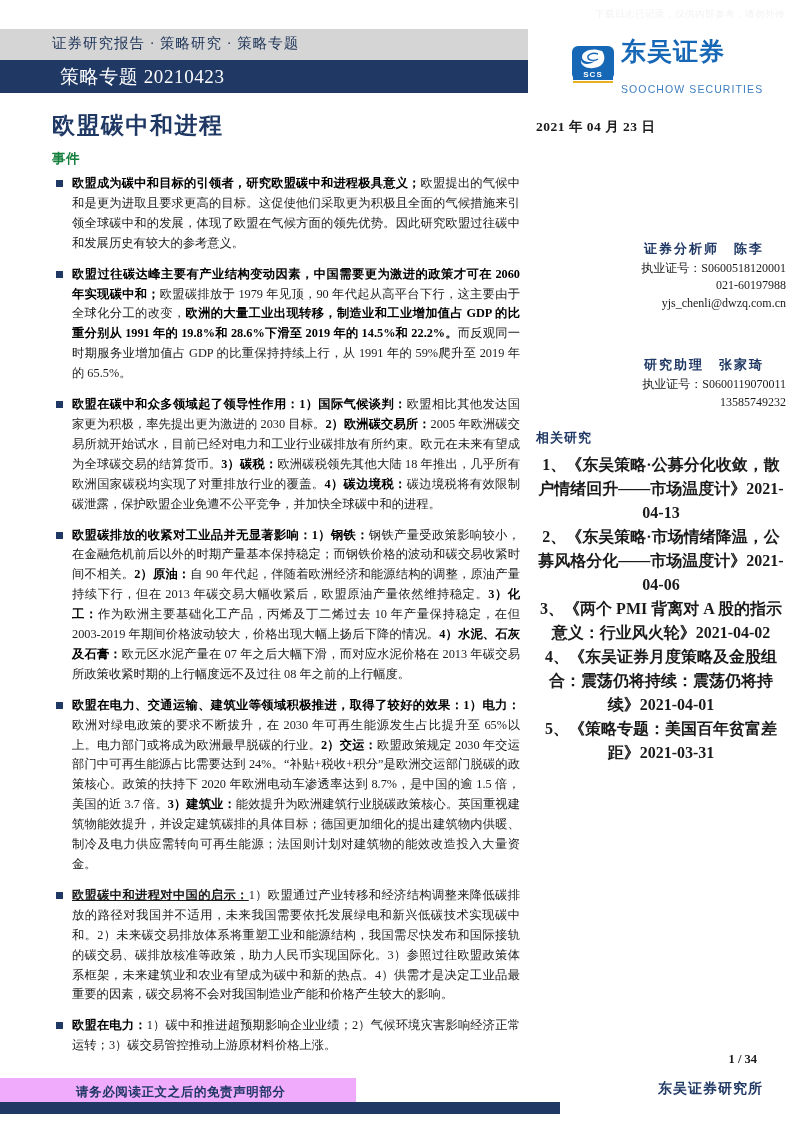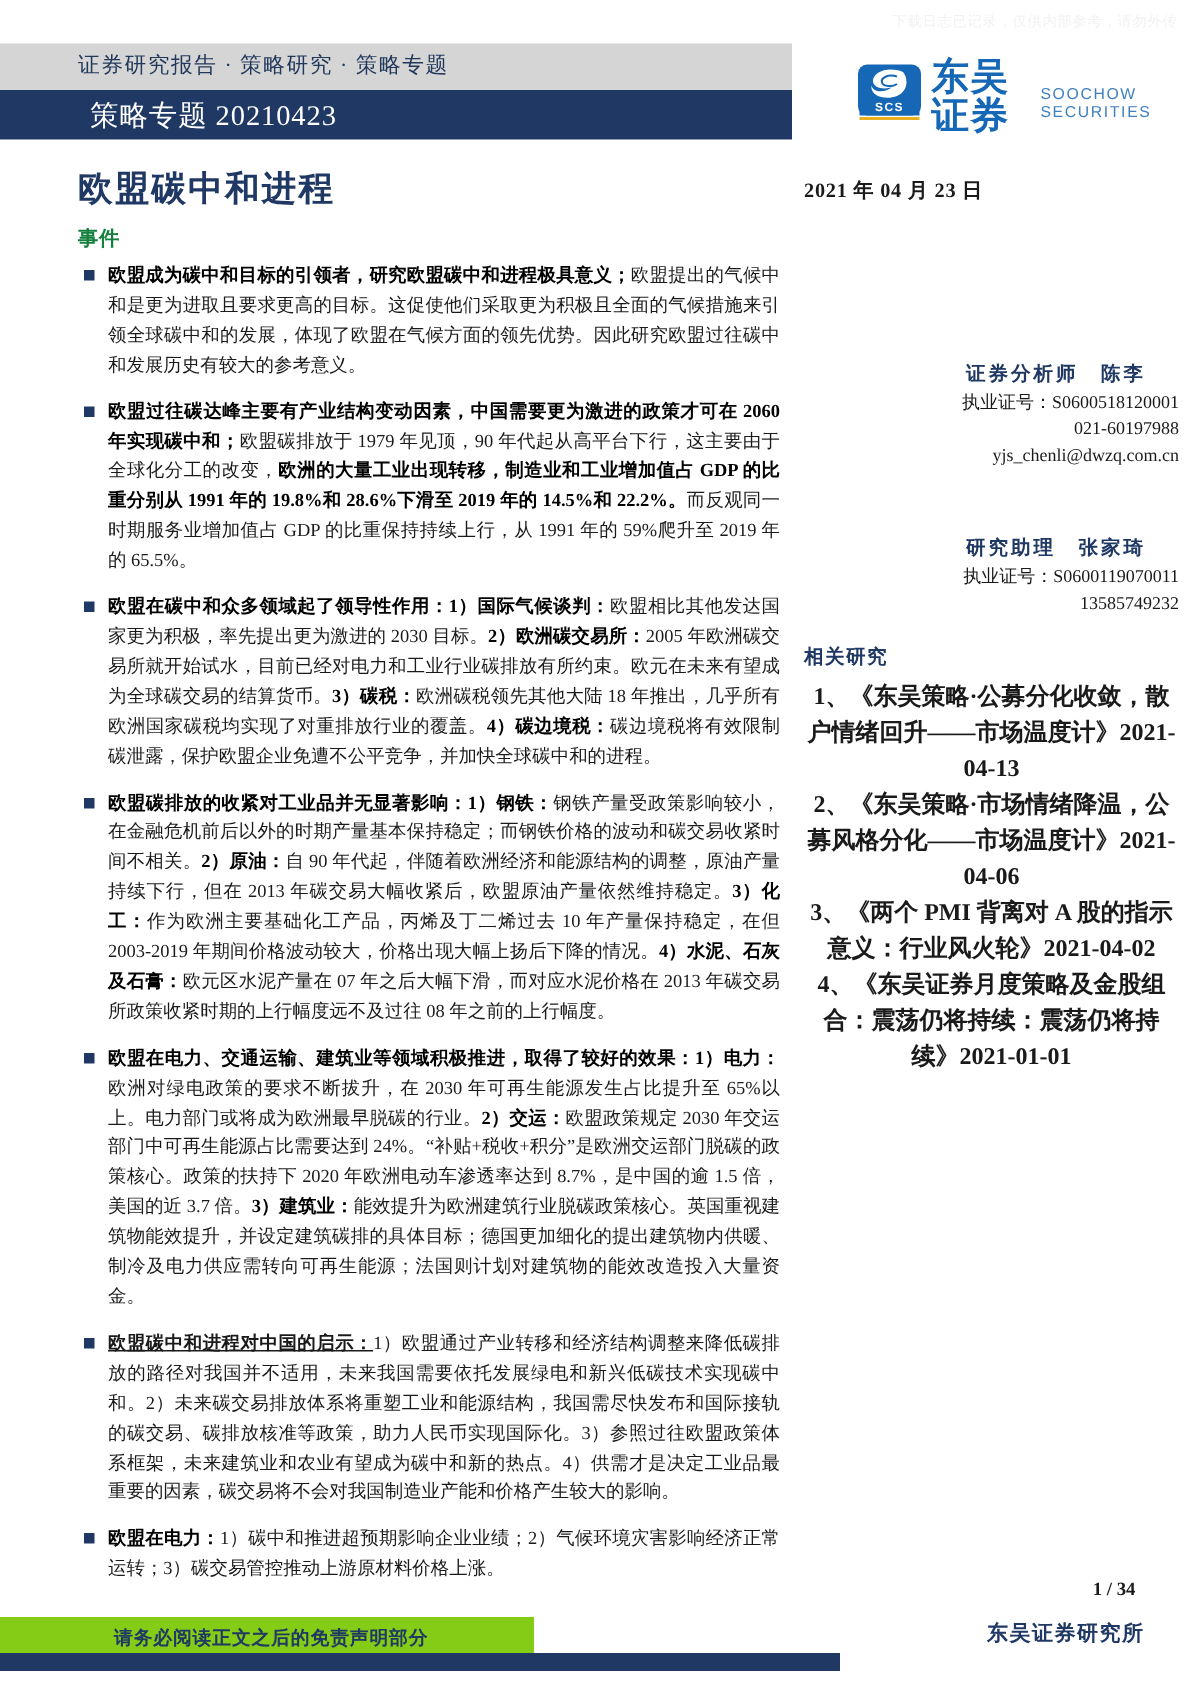--- a/index.html
+++ b/index.html
@@ -57,21 +57,21 @@
   .logo-swirl{position:absolute;left:4px;top:2px;}
   .logo-scs{
     position:absolute;left:1px;top:24px;width:40px;height:10px;
     background:#1667b5;color:#ffffff;font-size:8px;font-weight:bold;
     letter-spacing:1px;text-align:center;line-height:10px;
     font-family:"Liberation Sans","DejaVu Sans",sans-serif;
   }
   .logo-ul{
     position:absolute;left:1px;top:35px;width:40px;height:2px;background:#e8b020;
   }
-  .logo-text{display:flex;flex-direction:row;justify-content:center;}
+  .logo-text{display:flex;flex-direction:column;justify-content:center;}
   .logo-cn{
     font-size:25px;font-weight:bold;color:#1667b5;letter-spacing:1px;
     line-height:1.05;
     font-family:"Liberation Sans","DejaVu Sans",sans-serif;
   }
   .logo-en{
     font-size:10.5px;color:#3e7fc1;letter-spacing:1.1px;margin-top:19px;
     font-family:"Liberation Sans","DejaVu Sans",sans-serif;
   }
 
@@ -136,21 +136,21 @@
   .page-no{
     position:absolute;right:36px;top:1052px;
     font-size:12.5px;font-weight:bold;color:#1a1a1a;
   }
   .foot-inst{
     position:absolute;right:30px;top:1080px;
     font-size:14px;font-weight:bold;color:#1f3864;letter-spacing:1px;margin-left:29px;
   }
   .foot-gray{
     position:absolute;left:0;top:1078px;width:356px;height:28px;
-    background:#84cc16;
+    background:#f0abfc;
   }
   .foot-gray .txt{
     position:absolute;left:76px;top:6px;
     font-size:12.5px;font-weight:bold;color:#1f3864;letter-spacing:.6px;
     white-space:nowrap;
   }
   .foot-navy{
     position:absolute;left:0;top:1102px;width:560px;height:12px;
     background:#1f3864;
   }
@@ -218,21 +218,22 @@
     <div class="an-line">yjs_chenli@dwzq.com.cn</div>
     <div class="an-role">研究助理　张家琦</div>
     <div class="an-line">执业证号：S0600119070011</div>
     <div class="an-line">13585749232</div>
 
     <div class="rel-head">相关研究</div>
     <div class="rel-list">
       <div class="rel-item">1、《东吴策略·公募分化收敛，散户情绪回升——市场温度计》2021-04-13</div>
       <div class="rel-item">2、《东吴策略·市场情绪降温，公募风格分化——市场温度计》2021-04-06</div>
       <div class="rel-item">3、《两个 PMI 背离对 A 股的指示意义：行业风火轮》2021-04-02</div>
-      <div class="rel-item">4、《东吴证券月度策略及金股组合：震荡仍将持续：震荡仍将持续》2021-01-01</div>
+      <div class="rel-item">4、《东吴证券月度策略及金股组合：震荡仍将持续：震荡仍将持续》2021-04-01</div>
+      <div class="rel-item">5、《策略专题：美国百年贫富差距》2021-03-31</div>
     </div>
   </div>
 
   <div class="page-no">1 / 34</div>
   <div class="foot-inst">东吴证券研究所</div>
   <div class="foot-gray">
     <div class="txt">请务必阅读正文之后的免责声明部分</div>
   </div>
   <div class="foot-navy"></div>
 

